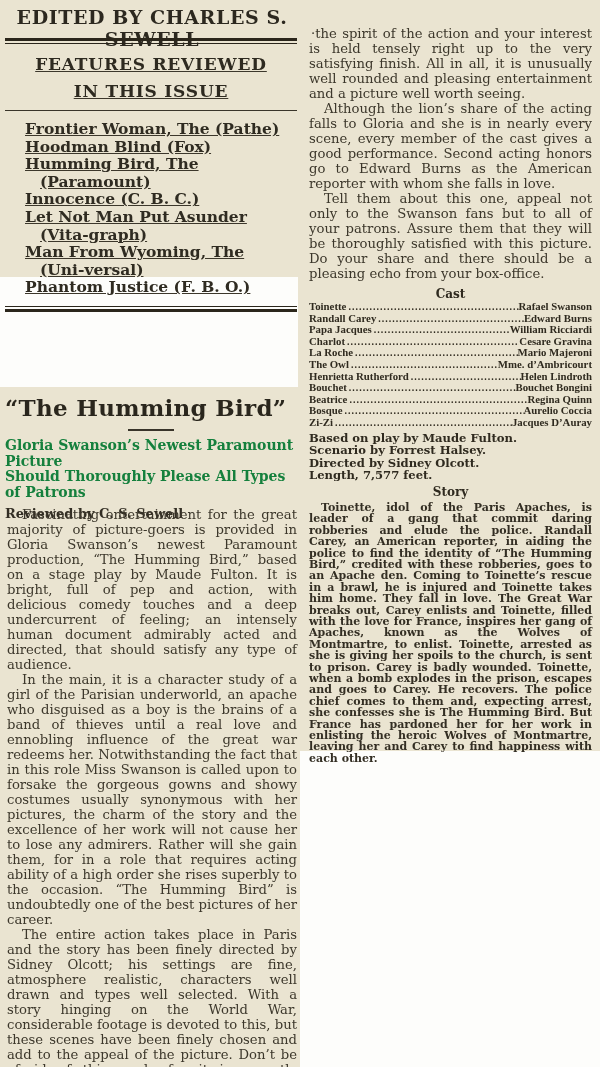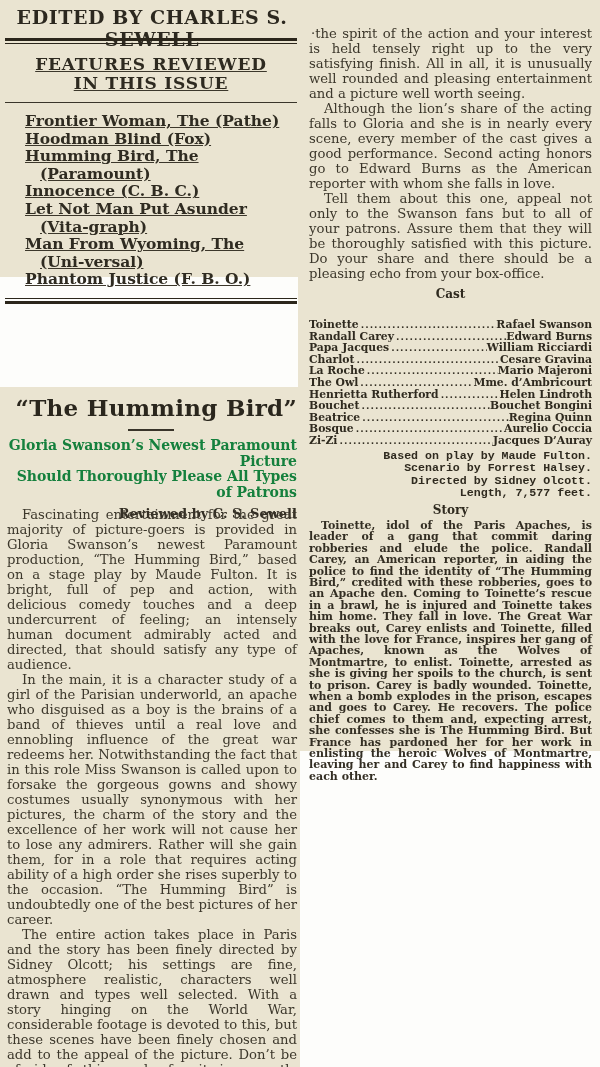--- a/index.html
+++ b/index.html
@@ -24,64 +24,64 @@
   .features-inner-rule{margin-top:9px;height:1px;background:#3a352a;}
   .features-list{list-style:none;margin:9px 0 10px 0;padding:0 6px 0 14px;}
   .features-list li{font-weight:bold;font-size:15.5px;line-height:17.6px;
     padding-left:21px;text-indent:-15px;color:#2f2b21;}
   .features-bottom{margin-top:2px;}
   
   .white-box{background:#fdfdfb;z-index:1;}
   .white-box.left{left:0;top:277px;width:298px;height:110px;}
   .white-box.bottom-right{left:300px;top:751px;width:300px;height:316px;}
   
-  .headline-block{left:5px;top:394px;width:292px;text-align:right;z-index:2;}
+  .headline-block{left:5px;top:394px;width:292px;text-align:left;z-index:2;}
   .headline{font-weight:bold;font-size:23px;letter-spacing:.3px;color:#2a261d;}
   .headline-divider{width:46px;height:2px;background:#39342a;margin:8px auto 7px auto;}
   .subtitle{font-weight:bold;font-size:14px;line-height:15.6px;color:#15803d;}
   .reviewer{font-weight:bold;font-size:13px;margin-top:6px;color:#332e24;}
   
   .left-body{left:7px;top:507px;width:290px;z-index:2;}
   .right-col{left:309px;top:26px;width:283px;z-index:2;}
   .body-par{margin:0;font-size:13.2px;line-height:15px;text-align:justify;
     text-indent:15px;color:#3c372b;}
   .body-par.no-indent{text-indent:2px;}
   
   .section-heading{text-align:center;font-weight:bold;font-size:12px;
     line-height:13px;color:#2f2a1f;}
   .cast-heading{margin-top:7px;}
-  .cast-list{margin-top:18px;}
+  .cast-list{margin-top:0;font-family:Liberation Serif, serif;}
   .cast-row{display:flex;align-items:baseline;font-weight:bold;
     font-size:10.8px;line-height:11.6px;color:#2f2a1f;}
   .cast-role{white-space:nowrap;}
   .cast-dots{flex:1;overflow:hidden;white-space:nowrap;font-size:10px;
     letter-spacing:1px;padding:0 2px;}
   .cast-actor{white-space:nowrap;}
   .credits{margin-top:3px;}
-  .credit-line{text-align:right;font-weight:bold;font-size:11.6px;
-    line-height:12.6px;color:#2f2a1f;font-family:Liberation Mono, monospace;}
+  .credit-line{text-align:left;font-weight:bold;font-size:11.6px;
+    line-height:12.6px;color:#2f2a1f;}
   .story-heading{margin:4px 0 3px 0;}
   .story-par{margin:0;font-weight:bold;font-size:11px;line-height:11.4px;
     text-align:justify;text-indent:12px;color:#332e23;}
 </style>
 </head>
 <body>
 
 <div class="page">
 
   <div class="abs white-box left"></div>
   <div class="abs white-box bottom-right"></div>
 
   <div class="abs masthead">EDITED BY CHARLES S. SEWELL</div>
 
   <div class="abs features-box">
     <div class="rule thick"></div>
     <div class="rule gap"></div>
     <div class="features-title">FEATURES REVIEWED</div>
-    <div class="features-title" style="margin-top:0;">IN THIS ISSUE</div>
+    <div class="features-title" style="margin-top:8px;">IN THIS ISSUE</div>
     <div class="features-inner-rule"></div>
     <ul class="features-list">
       <li>Frontier Woman, The (Pathe)</li>
       <li>Hoodman Blind (Fox)</li>
       <li>Humming Bird, The (Paramount)</li>
       <li>Innocence (C. B. C.)</li>
       <li>Let Not Man Put Asunder (Vita-graph)</li>
       <li>Man From Wyoming, The (Uni-versal)</li>
       <li>Phantom Justice (F. B. O.)</li>
     </ul>

